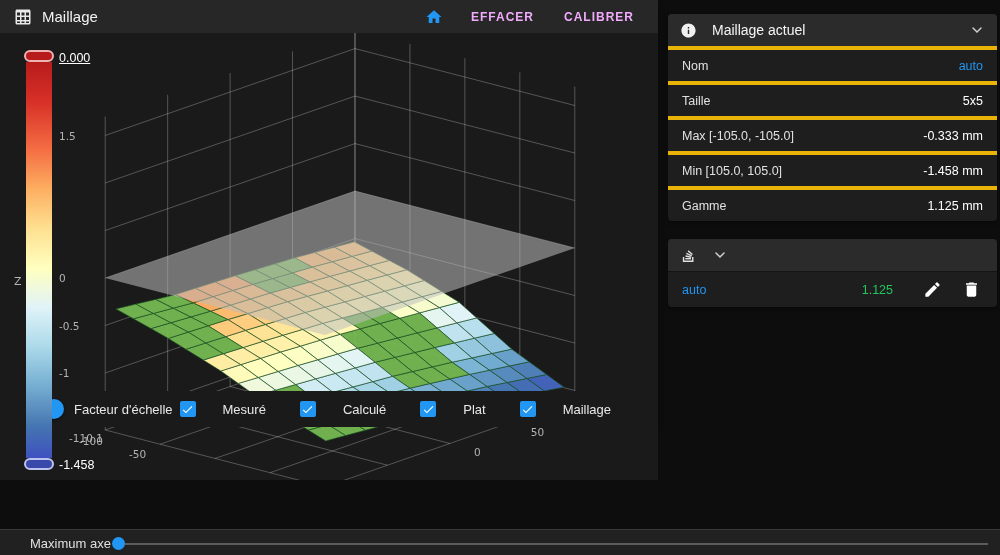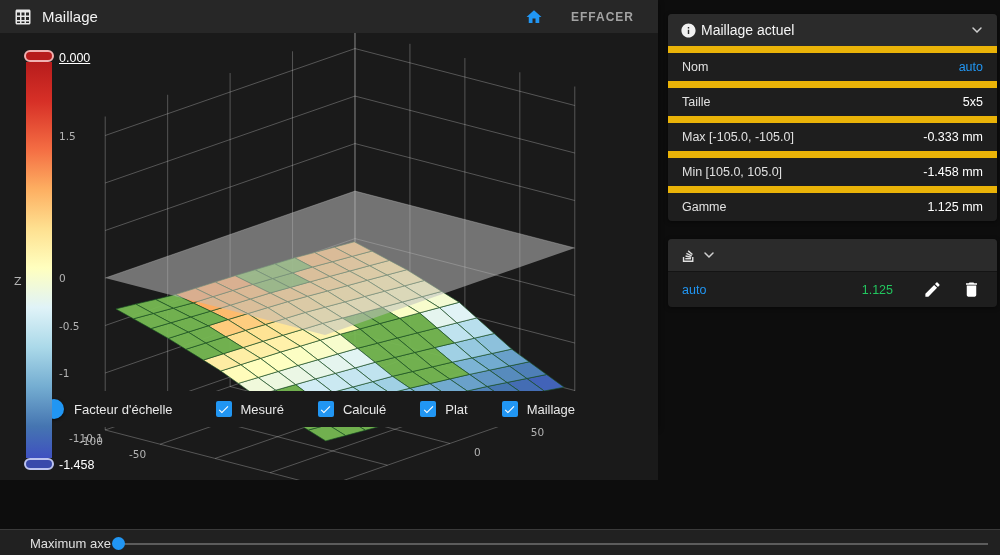--- a/index.html
+++ b/index.html
@@ -4,58 +4,58 @@
 <style>
   * { margin:0; padding:0; box-sizing:border-box; }
   html,body { width:1000px; height:555px; }
   body { background:#0d0d0d; font-family:"Liberation Sans", sans-serif; position:relative; overflow:hidden; color:#fff; }
 
   
   .left-card { position:absolute; left:0; top:12; width:658px; height:427px; background:#1a1a1a; box-shadow:0 2px 5px rgba(0,0,0,.5); }
   .toolbar { height:33px; background:#272727; display:flex; align-items:center; padding:0 14px; gap:10px; }
   .toolbar .title { font-size:15px; font-weight:500; color:#f2f2f2; }
   .toolbar .spacer { flex:1; }
-  .tool-btn { background:none; border:none; color:#a3a3a3; font-family:inherit; font-size:12px; font-weight:700; letter-spacing:1px; padding:6px 10px; cursor:pointer; border-radius:3px; }
+  .tool-btn { background:none; border:none; color:#f0abfc; font-family:inherit; font-size:12px; font-weight:700; letter-spacing:1px; padding:6px 10px; cursor:pointer; border-radius:3px; }
   .icon-btn { background:none; border:none; cursor:pointer; display:flex; align-items:center; padding:4px 8px; border-radius:3px; }
 
   .plot-area { position:relative; width:658px; height:447px; background:#1a1a1a; }
   .plot-area svg.scene { position:absolute; left:0; top:0; cursor:grab; }
 
   
   .cbar-grad { position:absolute; left:26px; top:29px; width:26px; height:396px; z-index:2; }
   .cbar-handle { position:absolute; left:24px; width:30px; height:12px; border-radius:6px; z-index:3; cursor:ns-resize; }
   .cbar-handle.top { top:17px; background:#b71c1c; border:2px solid #f0b1b1; }
   .cbar-handle.bottom { top:425px; background:#3949ab; border:2px solid #bcc3ef; }
   .cbar-label { position:absolute; left:59px; font-size:12.5px; color:#fff; z-index:3; }
   .cbar-label.top { top:18px;text-decoration:underline; }
   .cbar-label.bottom { top:425px; }
 
   
   .controls-row { position:absolute; left:0; bottom:0; width:658px; height:36px; display:flex; align-items:center; padding:0 0 0 28px; background:#1a1a1a; }
   .toggle { position:relative; width:34px; height:14px; border-radius:7px; background:rgba(33,150,243,.45); cursor:pointer; flex:0 0 auto; }
   .toggle .thumb { position:absolute; right:-2px; top:-3px; width:20px; height:20px; border-radius:50%; background:#2196f3; box-shadow:0 1px 3px rgba(0,0,0,.6); }
   .toggle-label { margin-left:12px; font-size:13px; color:#e8e8e8; }
   .checks { flex:1; display:flex; justify-content:center; gap:34px; margin-right:40px; }
-  .check-item { display:flex; align-items:center; gap:9px; cursor:pointer; }
+  .check-item { display:flex; align-items:center; gap:27px; cursor:pointer; }
   .checkbox { width:16px; height:16px; border-radius:2px; background:#2196f3; display:flex; align-items:center; justify-content:center; }
   .check-item span.lbl { font-size:13px; color:#e8e8e8; }
 
   
   .bottom-bar { position:absolute; left:0; top:529px; width:1000px; height:26px; background:#212121; border-top:1px solid #3a3a3a; }
   .bottom-bar .z-label { position:absolute; left:30px; top:6px; font-size:13px; color:#e0e0e0; }
   .slider-track { position:absolute; left:120px; right:12px; top:13px; height:2px; background:#5c5c5c; cursor:pointer; }
   .slider-thumb { position:absolute; left:112px; top:7px; width:13px; height:13px; border-radius:50%; background:#2196f3; cursor:pointer; }
 
   
   .right-col { position:absolute; left:668px; top:14px; width:329px; }
   .panel { background:#1e1e1e; border-radius:4px; overflow:hidden; box-shadow:0 1px 4px rgba(0,0,0,.5); }
   .panel + .panel { margin-top:18px; }
-  .panel-header { height:32px; background:#2b2b2b; display:flex; align-items:flex-start; gap:4px; padding:8px 12px; cursor:pointer; }
+  .panel-header { height:32px; background:#2b2b2b; display:flex; align-items:center; gap:15px; padding:14px 12px; cursor:pointer; }
   .panel-header .p-title { flex:1; font-size:14px; font-weight:500; color:#f5f5f5; }
-  .p-row { height:35px; display:flex; align-items:center; padding:0 14px; border-top:7px solid #eab308;justify-content:center; }
+  .p-row { height:35px; display:flex; align-items:center; padding:0 14px; border-top:4px solid #eab308;justify-content:center; }
   .p-row .r-label { font-size:12.5px; color:#e0e0e0; }
   .p-row .r-value { margin-left:auto; font-size:12.5px; color:#fff; }
   .r-value.accent, .profile-name { color:#2196f3 !important; }
   .profile-row { height:36px; display:flex; align-items:center; padding:0 14px; border-top:1px solid #141414; }
   .profile-name { font-size:12.5px; cursor:pointer; }
   .profile-range { margin-left:auto; margin-right:28px; font-size:12.5px; color:#22c55e; }
   .row-icon-btn { background:none; border:none; cursor:pointer; padding:2px; display:flex; align-items:center; }
   .row-icon-btn + .row-icon-btn { margin-left:16px; }
 </style>
 </head>
@@ -71,20 +71,21 @@
     <span class="title">Maillage</span>
     <span class="spacer"></span>
     <button class="icon-btn">
       <span style="display:flex">
         <svg width="18" height="18" viewBox="0 0 24 24">
             <path fill="#2196f3" d="M10 20v-6h4v6h5v-8h3L12 3 2 12h3v8z"></path>
           </svg>
       </span>
     </button>
     <button class="tool-btn">EFFACER</button>
+    <button class="tool-btn">CALIBRER</button>
   </div>
 
   <div class="plot-area">
     <svg class="scene" id="plot3d" width="658" height="447">
         <line x1="105.21344232515894" y1="83.48637602179835" x2="105.21344232515894" y2="396.9863760217984" stroke="rgba(255,255,255,0.26)" stroke-width="1"></line>
         <line x1="167.65667574931877" y1="61.756130790190724" x2="167.65667574931877" y2="375.2561307901907" stroke="rgba(255,255,255,0.26)" stroke-width="1"></line>
         <line x1="230.09990917347864" y1="40.0258855585831" x2="230.09990917347864" y2="353.5258855585831" stroke="rgba(255,255,255,0.26)" stroke-width="1"></line>
         <line x1="292.5431425976385" y1="18.295640326975473" x2="292.5431425976385" y2="331.79564032697544" stroke="rgba(255,255,255,0.26)" stroke-width="1"></line>
         <line x1="354.9863760217984" y1="-3.4346049046321525" x2="354.9863760217984" y2="310.0653950953679" stroke="rgba(255,255,255,0.26)" stroke-width="1"></line>
         <line x1="354.9863760217984" y1="-3.4346049046321525" x2="354.9863760217984" y2="310.0653950953679" stroke="rgba(255,255,255,0.26)" stroke-width="1"></line>

